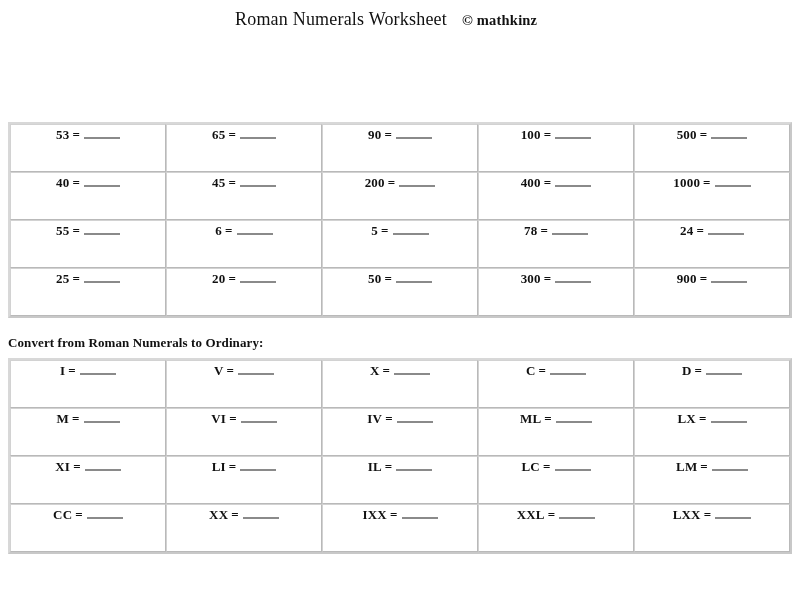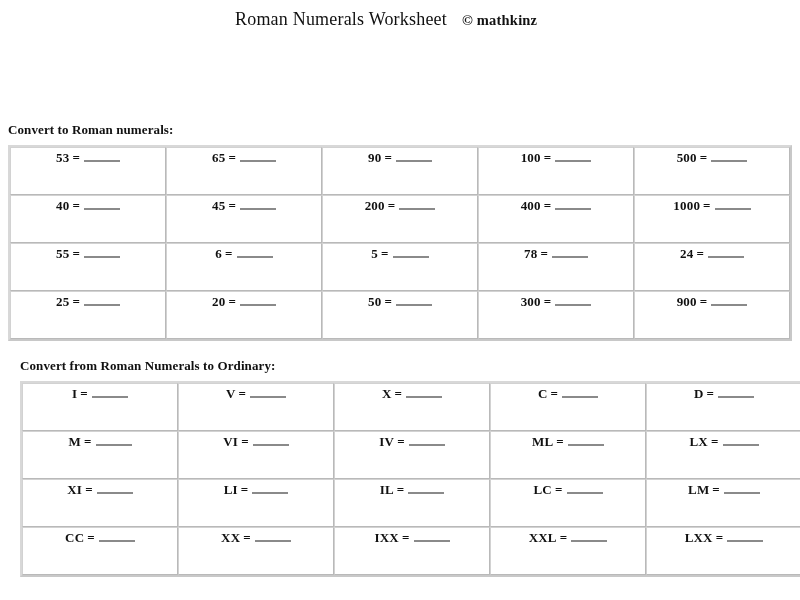--- a/index.html
+++ b/index.html
@@ -71,21 +71,21 @@
   .section-heading {
     font-size: 13px;
     font-weight: bold;
     margin: 0 0 7px 8px;
     letter-spacing: 0.1px;
   }
   .section {
     margin-bottom: 0;
   }
   .section-1 { margin-top: 22px; }
-  .section-2 { margin-top: 17px; margin-left: 12px; }
+  .section-2 { margin-top: 17px; }
 
   
   .ws-table {
     width: 784px;
     margin: 0 8px;
     border-collapse: separate;
     border-spacing: 0;
     border: 2px solid #c8c8c8;
     border-top-color: #d8d8d8;
     border-left-color: #d8d8d8;
@@ -129,21 +129,20 @@
 
 
   <div class="title-block">
     <span class="doc-title">Roman Numerals Worksheet</span>
     <span class="copyright">© mathkinz</span>
   </div>
 
 </div>
 
 <div class="section section-1">
-  <div class="section-heading">Convert to Roman numerals:</div>
   <table class="ws-table">
     <tbody>
       <tr>
         <td><span class="cell-inner"><span class="cell-term">53</span><span class="cell-eq">=</span><span class="cell-blank"></span></span></td>
         <td><span class="cell-inner"><span class="cell-term">65</span><span class="cell-eq">=</span><span class="cell-blank"></span></span></td>
         <td><span class="cell-inner"><span class="cell-term">90</span><span class="cell-eq">=</span><span class="cell-blank"></span></span></td>
         <td><span class="cell-inner"><span class="cell-term">100</span><span class="cell-eq">=</span><span class="cell-blank"></span></span></td>
         <td><span class="cell-inner"><span class="cell-term">500</span><span class="cell-eq">=</span><span class="cell-blank"></span></span></td>
       </tr>
       <tr>

